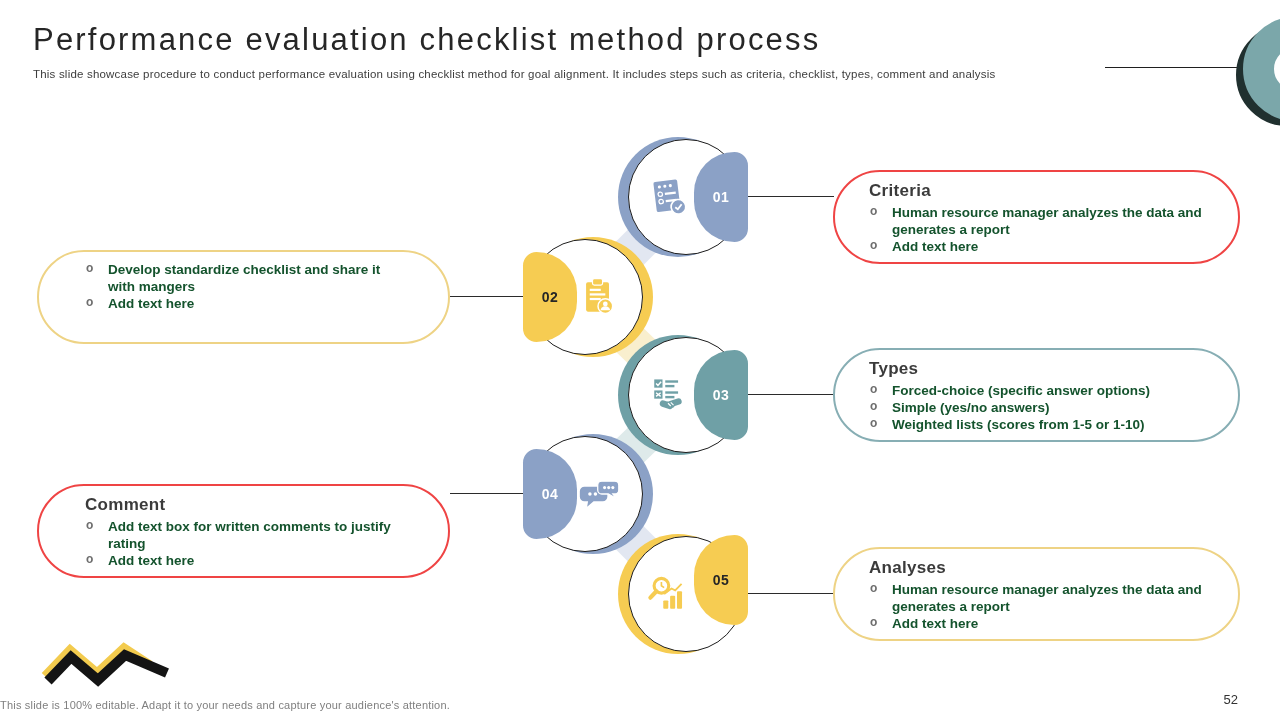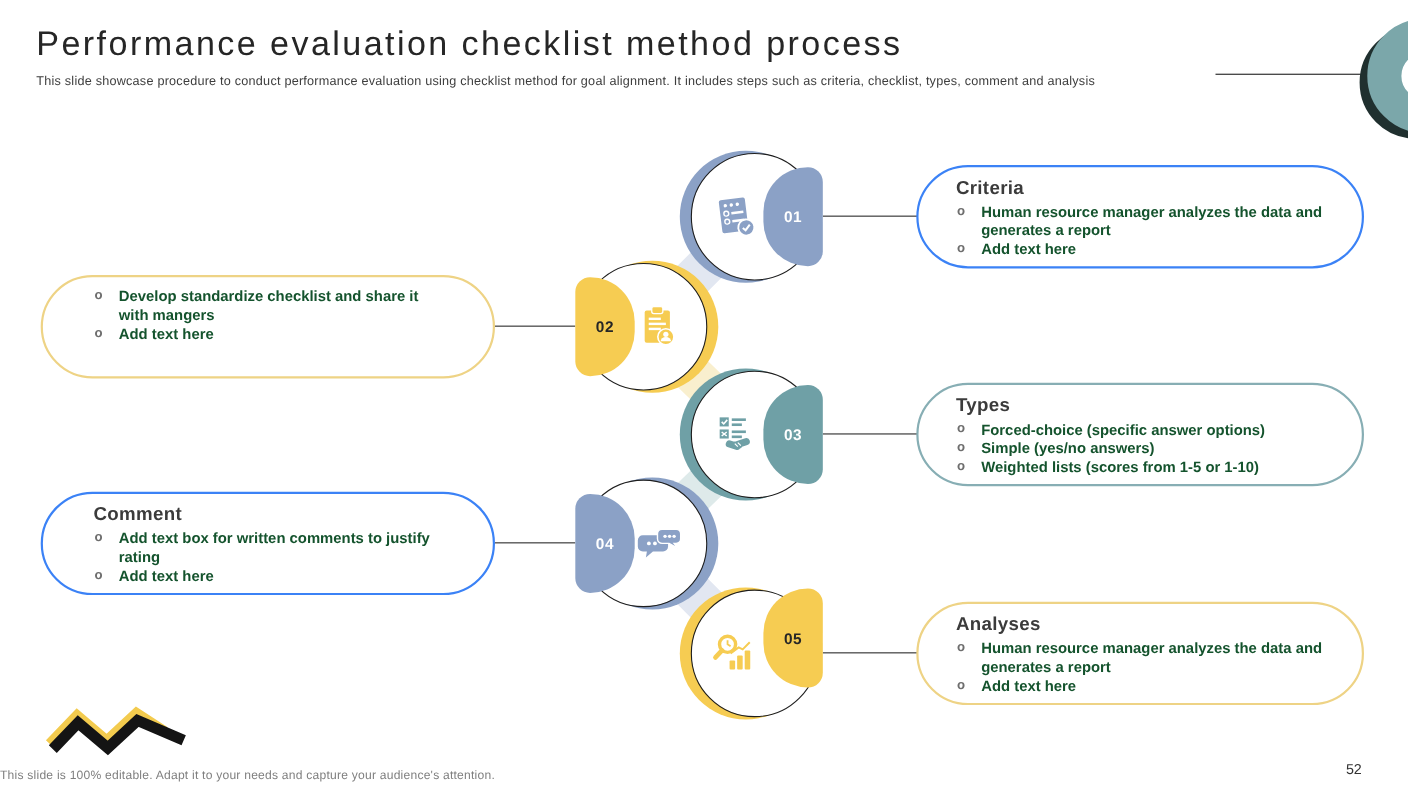--- a/index.html
+++ b/index.html
@@ -35,21 +35,21 @@
   .tab.left{border-radius:15px 45px 45px 15px;}
   .bg-blue{background:#8ba1c6;}  .bg-yellow{background:#f6cc52;}  .bg-teal{background:#6fa0a6;}
   .n-light{color:#ffffff;}  .n-dark{color:#262626;}
   .connector{position:absolute;height:0;border-top:1.5px solid #2b2b2b;z-index:0;}
   
   .callout{
     position:absolute;height:94px;border-radius:47px;background:#fff;box-sizing:border-box;z-index:5;
   }
   .callout.rside{left:833px;width:407px;padding:9px 28px 0 34px;}
   .callout.lside{left:37px;width:413px;padding:9px 26px 0 46px;}
-  .b-blue{border:2px solid #3b82f6;}
+  .b-blue{border:2px solid #ef4444;margin-top:20px;}
   .b-yellow{border:2px solid #eed385;}
   .b-teal{border:2px solid #87aeb4;}
   .callout h3{margin:0 0 3px 0;font-size:17px;font-weight:bold;color:#3b3b3b;letter-spacing:0.3px;}
   .callout ul{margin:0;padding:0;list-style:none;}
   .callout li{position:relative;padding-left:23px;font-size:13.5px;color:#14532d;line-height:17px;font-weight:bold;}
   .callout li::before{content:"o";position:absolute;left:1px;top:-1px;font-size:12px;color:#6e6e6e;}
   .callout.rside li{max-width:322px;}
   .callout.lside li{max-width:302px;}
   
   .zigzag{position:absolute;left:38px;top:640px;}
@@ -168,21 +168,21 @@
       <path d="M26 10 h14 a4.5 4.5 0 0 1 4.5 4.5 v5 a4.5 4.5 0 0 1 -4.5 4.5 h-2 l4 5 l-9 -5 h-7 a4.5 4.5 0 0 1 -4.5 -4.5 v-5 a4.5 4.5 0 0 1 4.5 -4.5 z" fill="#8ba1c6" stroke="#fff" stroke-width="1.4"></path>
       <circle cx="29" cy="17" r="1.7" fill="#fff"></circle>
         <circle cx="33.5" cy="17" r="1.7" fill="#fff"></circle>
         <circle cx="38" cy="17" r="1.7" fill="#fff"></circle>
     </g>
   </svg>
   <div class="tab left bg-blue n-light" style="left:523px;top:449px;">
     <span>04</span>
   </div>
   <div class="connector" style="left:450px;top:493px;width:73px;"></div>
-  <div class="callout lside b-blue" style="top:447px;">
+  <div class="callout lside b-blue" style="top:464px;">
     <h3>Comment</h3>
     <ul>
       <li>Add text box for written comments to justify rating</li>
       <li>Add text here</li>
     </ul>
   </div>
 
   <div class="crescent bg-yellow" style="left:618px;top:534px;"></div>
   <div class="circle" style="left:628px;top:536px;"></div>
   <svg class="icon" style="left:644px;top:572px;" width="44" height="44" viewBox="0 0 48 48">

